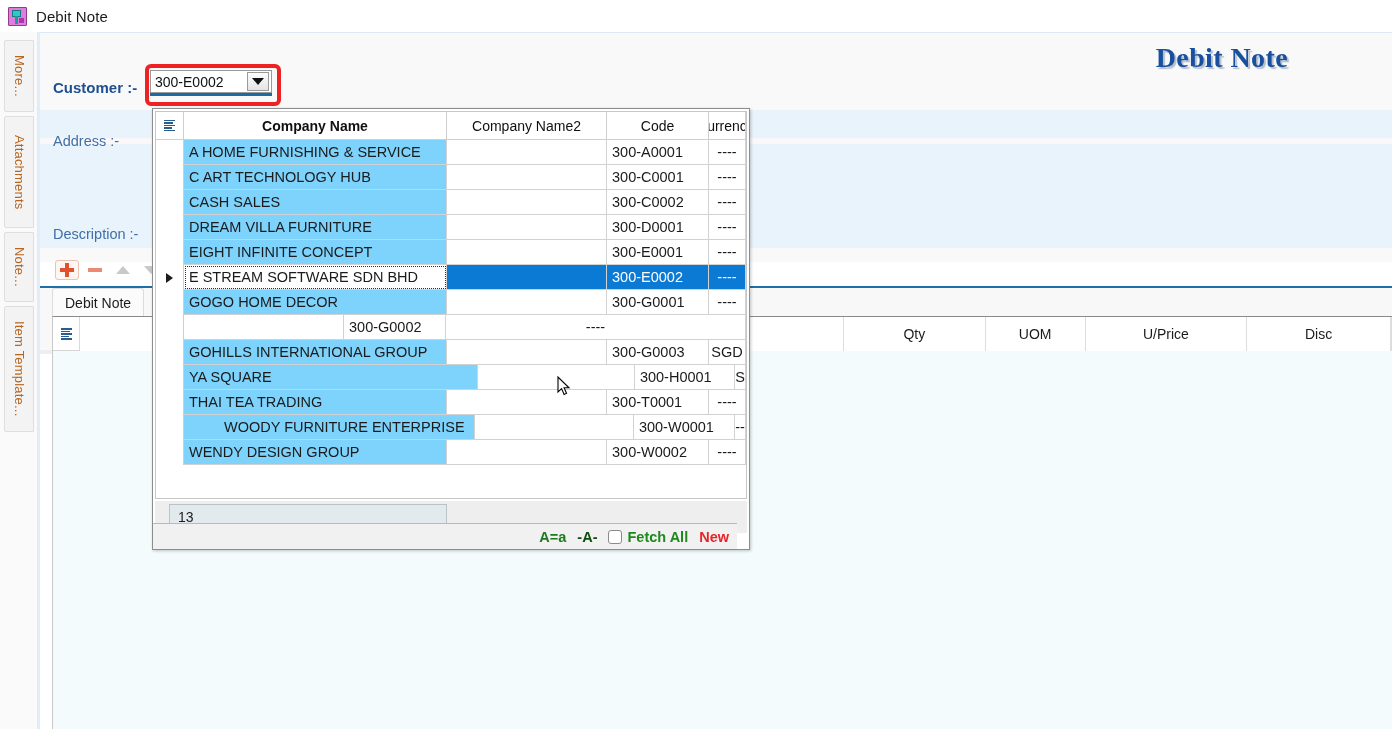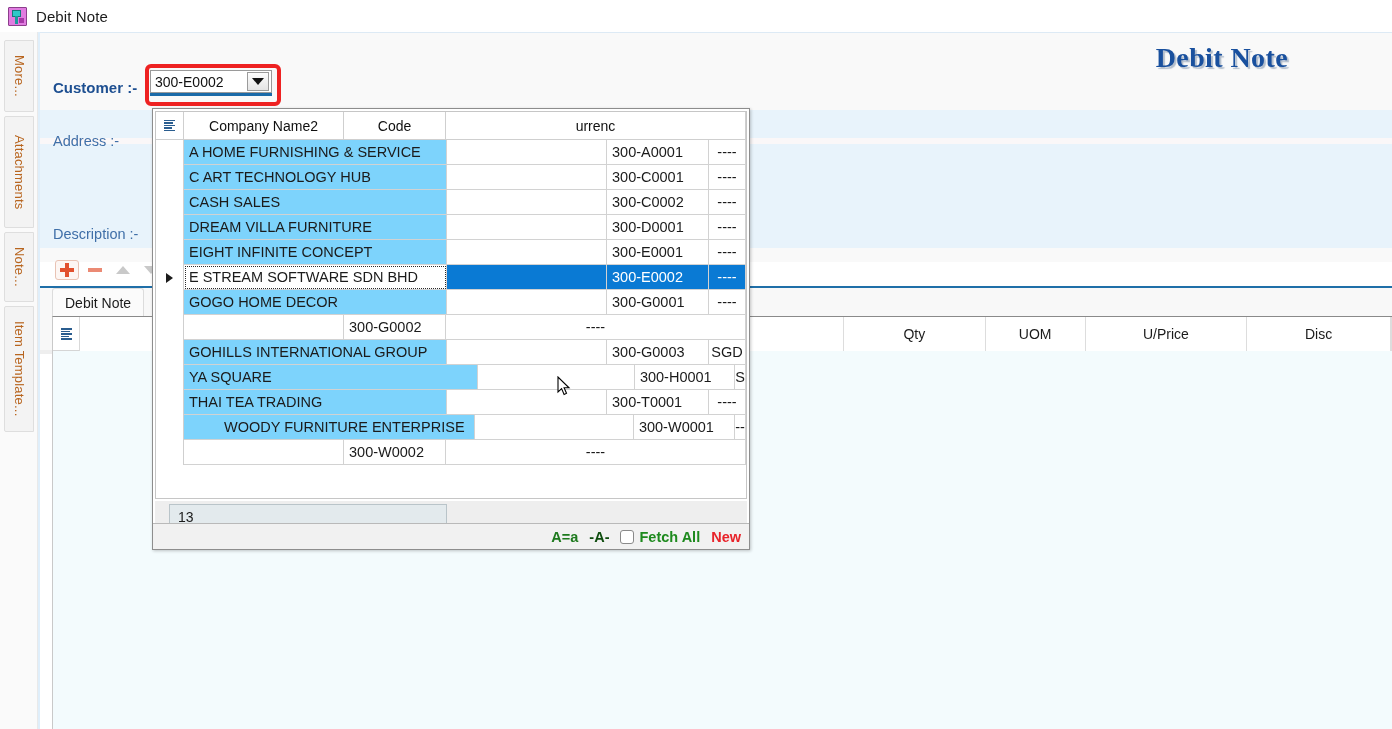--- a/index.html
+++ b/index.html
@@ -324,21 +324,21 @@
     margin-left: 14px;
     width: 278px; height: 26px;
     background: #e3eaed;
     border: 1px solid #b9c4c9;
     display: flex; align-items: center;
     padding-left: 8px;
     font-size: 14px; color: #1b1b1b; text-align: center;
   }
   
   #dd-footer {
-    position: absolute; left: 0; right: 0; bottom: 0; height: 26px;
+    position: absolute; left: 0; right: 12px; bottom: 0; height: 26px;
     background: #f1f1f1;
     border-top: 1px solid #b9b9b9;
     display: flex; align-items: center; justify-content: flex-end;
     gap: 11px; padding-right: 8px;
   }
   .f-link { font-size: 14.5px; font-weight: bold; cursor: pointer; }
   #f-case   { color: #1e7a1e; }
   #f-upper  { color: #0f4d0f; }
   #f-fetch  { color: #1e8a1e; }
   #f-new    { color: #e8232a; }
@@ -461,20 +461,21 @@
         <div id="dd-header">
           <div class="hgutter">
             <span class="gutter-lines">
               <i></i>
                 <i></i>
                 <i></i>
                 <i></i>
                 <i></i>
             </span>
           </div>
+          <div class="hcell bold" style="width:263px;">Company Name</div>
           <div class="hcell" style="width:160px;">Company Name2</div>
           <div class="hcell" style="width:102px;">Code</div>
           <div class="hcell" style="flex:1;">urrenc</div>
         </div>
 
         <div id="dd-rows">
             <div class="dd-row">
               <div class="rgutter"></div>
               <div class="cell c-name" style="width: 263px;">A HOME FURNISHING &amp; SERVICE</div>
               <div class="cell c-name2" style="width: 160px;"></div>
@@ -554,20 +555,21 @@
             </div>
             <div class="dd-row">
               <div class="rgutter"></div>
               <div class="cell c-name" style="width: 294px; padding-left: 40px;">WOODY FURNITURE ENTERPRISE</div>
               <div class="cell c-name2" style="width: 160px;"></div>
               <div class="cell c-code" style="width: 102px;">300-W0001</div>
               <div class="cell c-curr" style="flex: 1 1 0%;">----</div>
             </div>
             <div class="dd-row">
               <div class="rgutter"></div>
+              <div class="cell c-name" style="width: 263px;">WENDY DESIGN GROUP</div>
               <div class="cell c-name2" style="width: 160px;"></div>
               <div class="cell c-code" style="width: 102px;">300-W0002</div>
               <div class="cell c-curr" style="flex: 1 1 0%;">----</div>
             </div>
           </div>
         <div id="dd-blank"></div>
       </div>
 
       <div id="dd-summary">
         <div id="dd-summary-cell">13</div>

